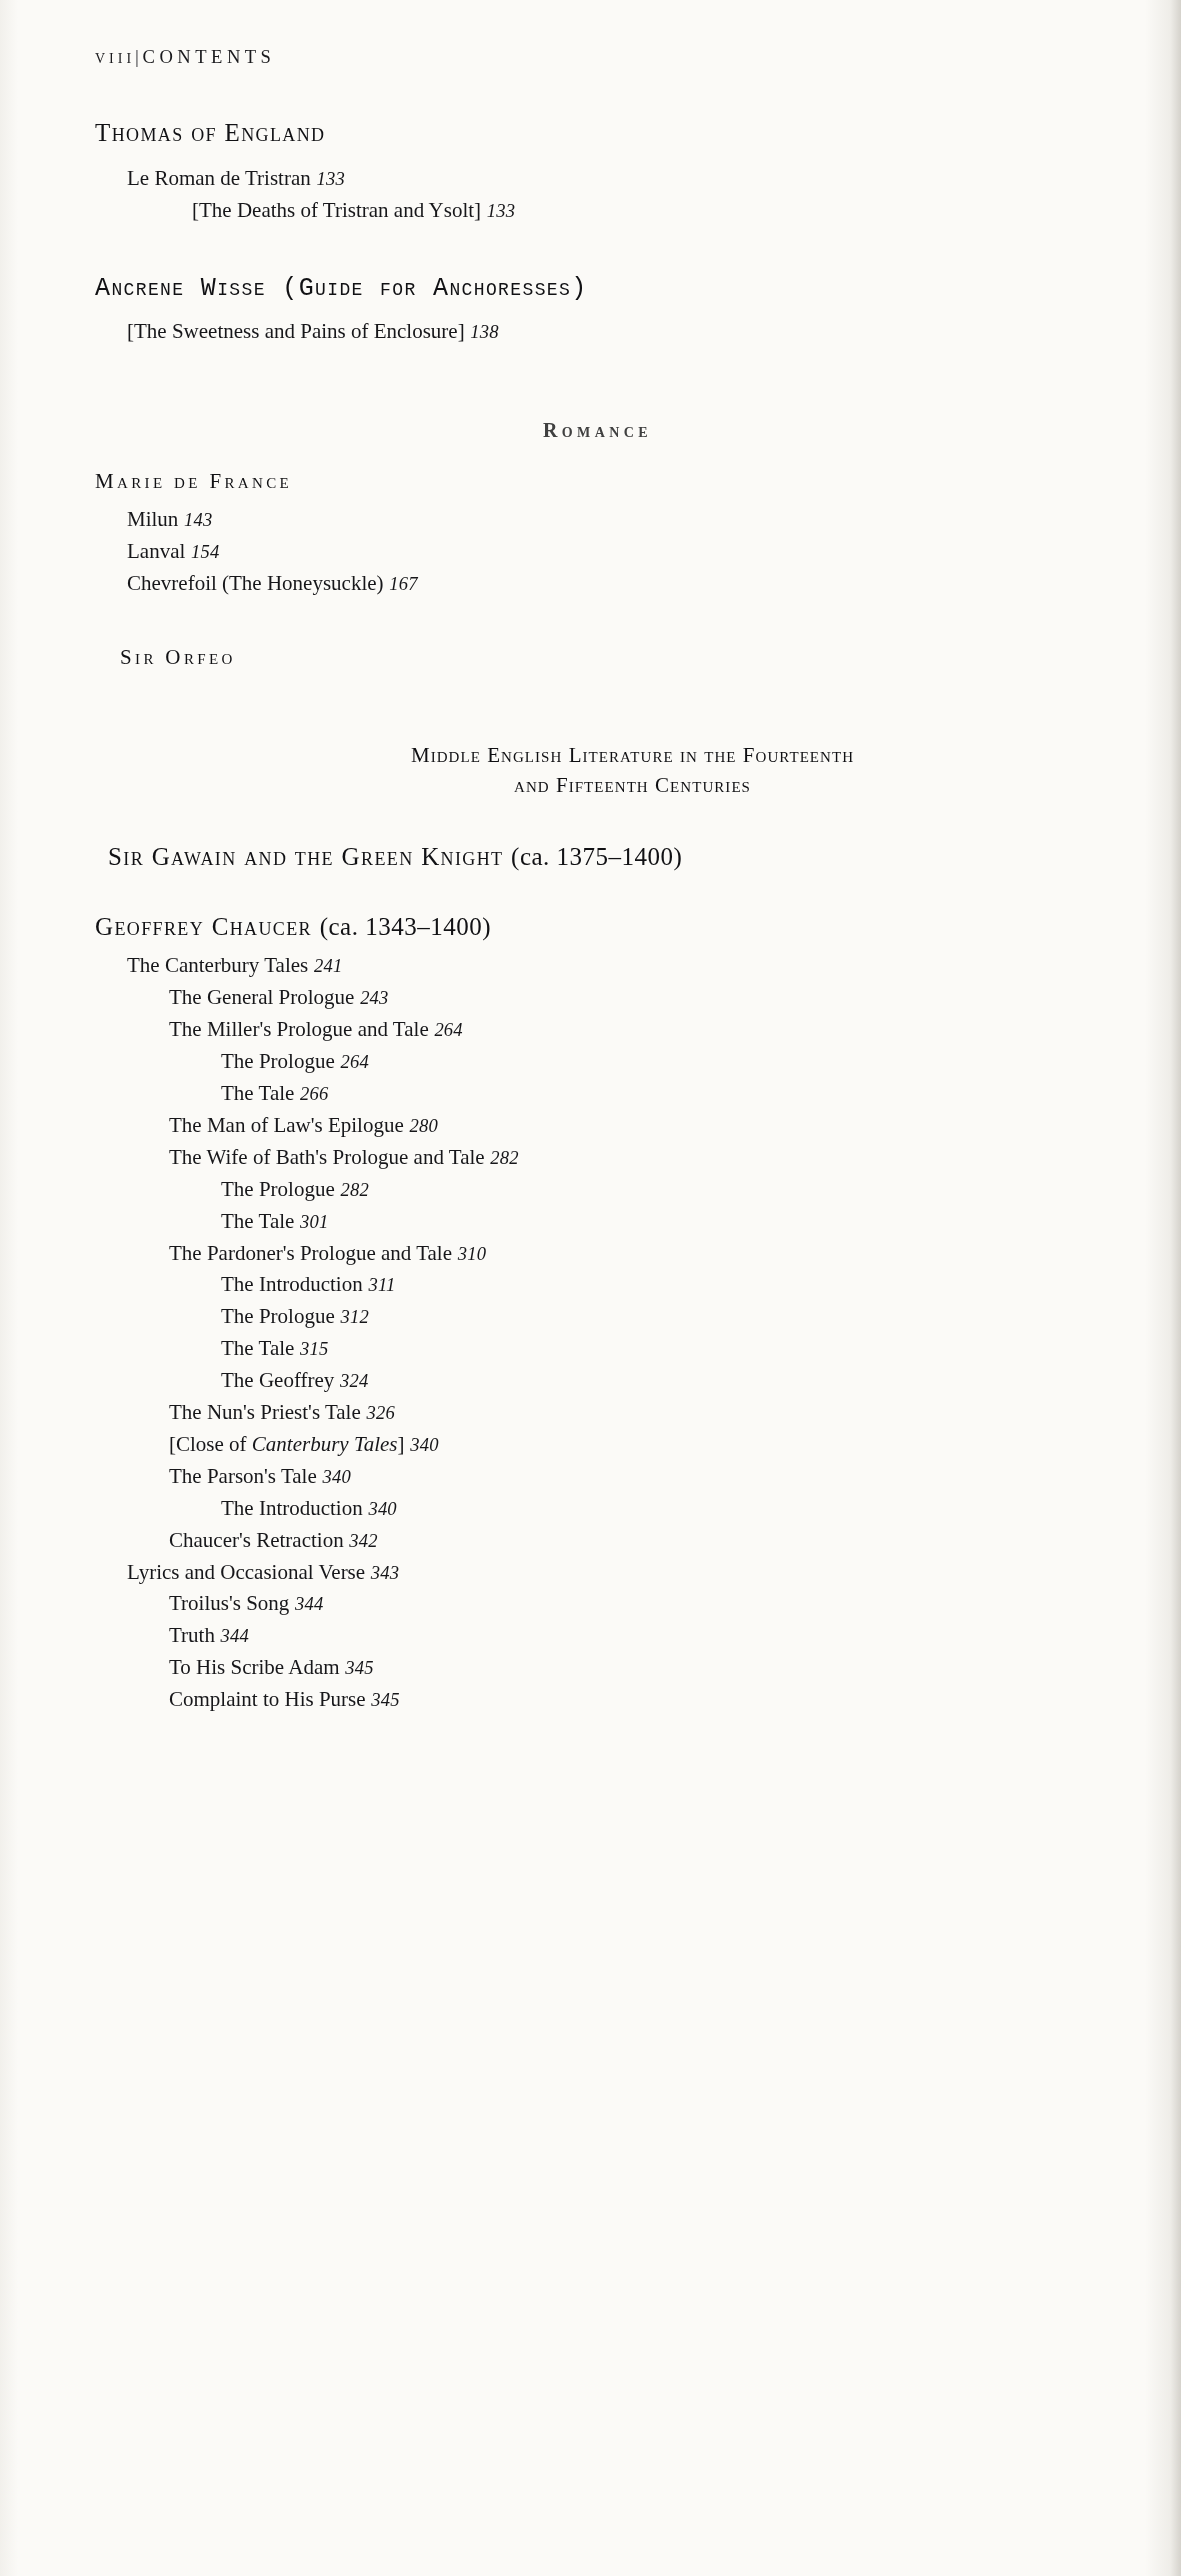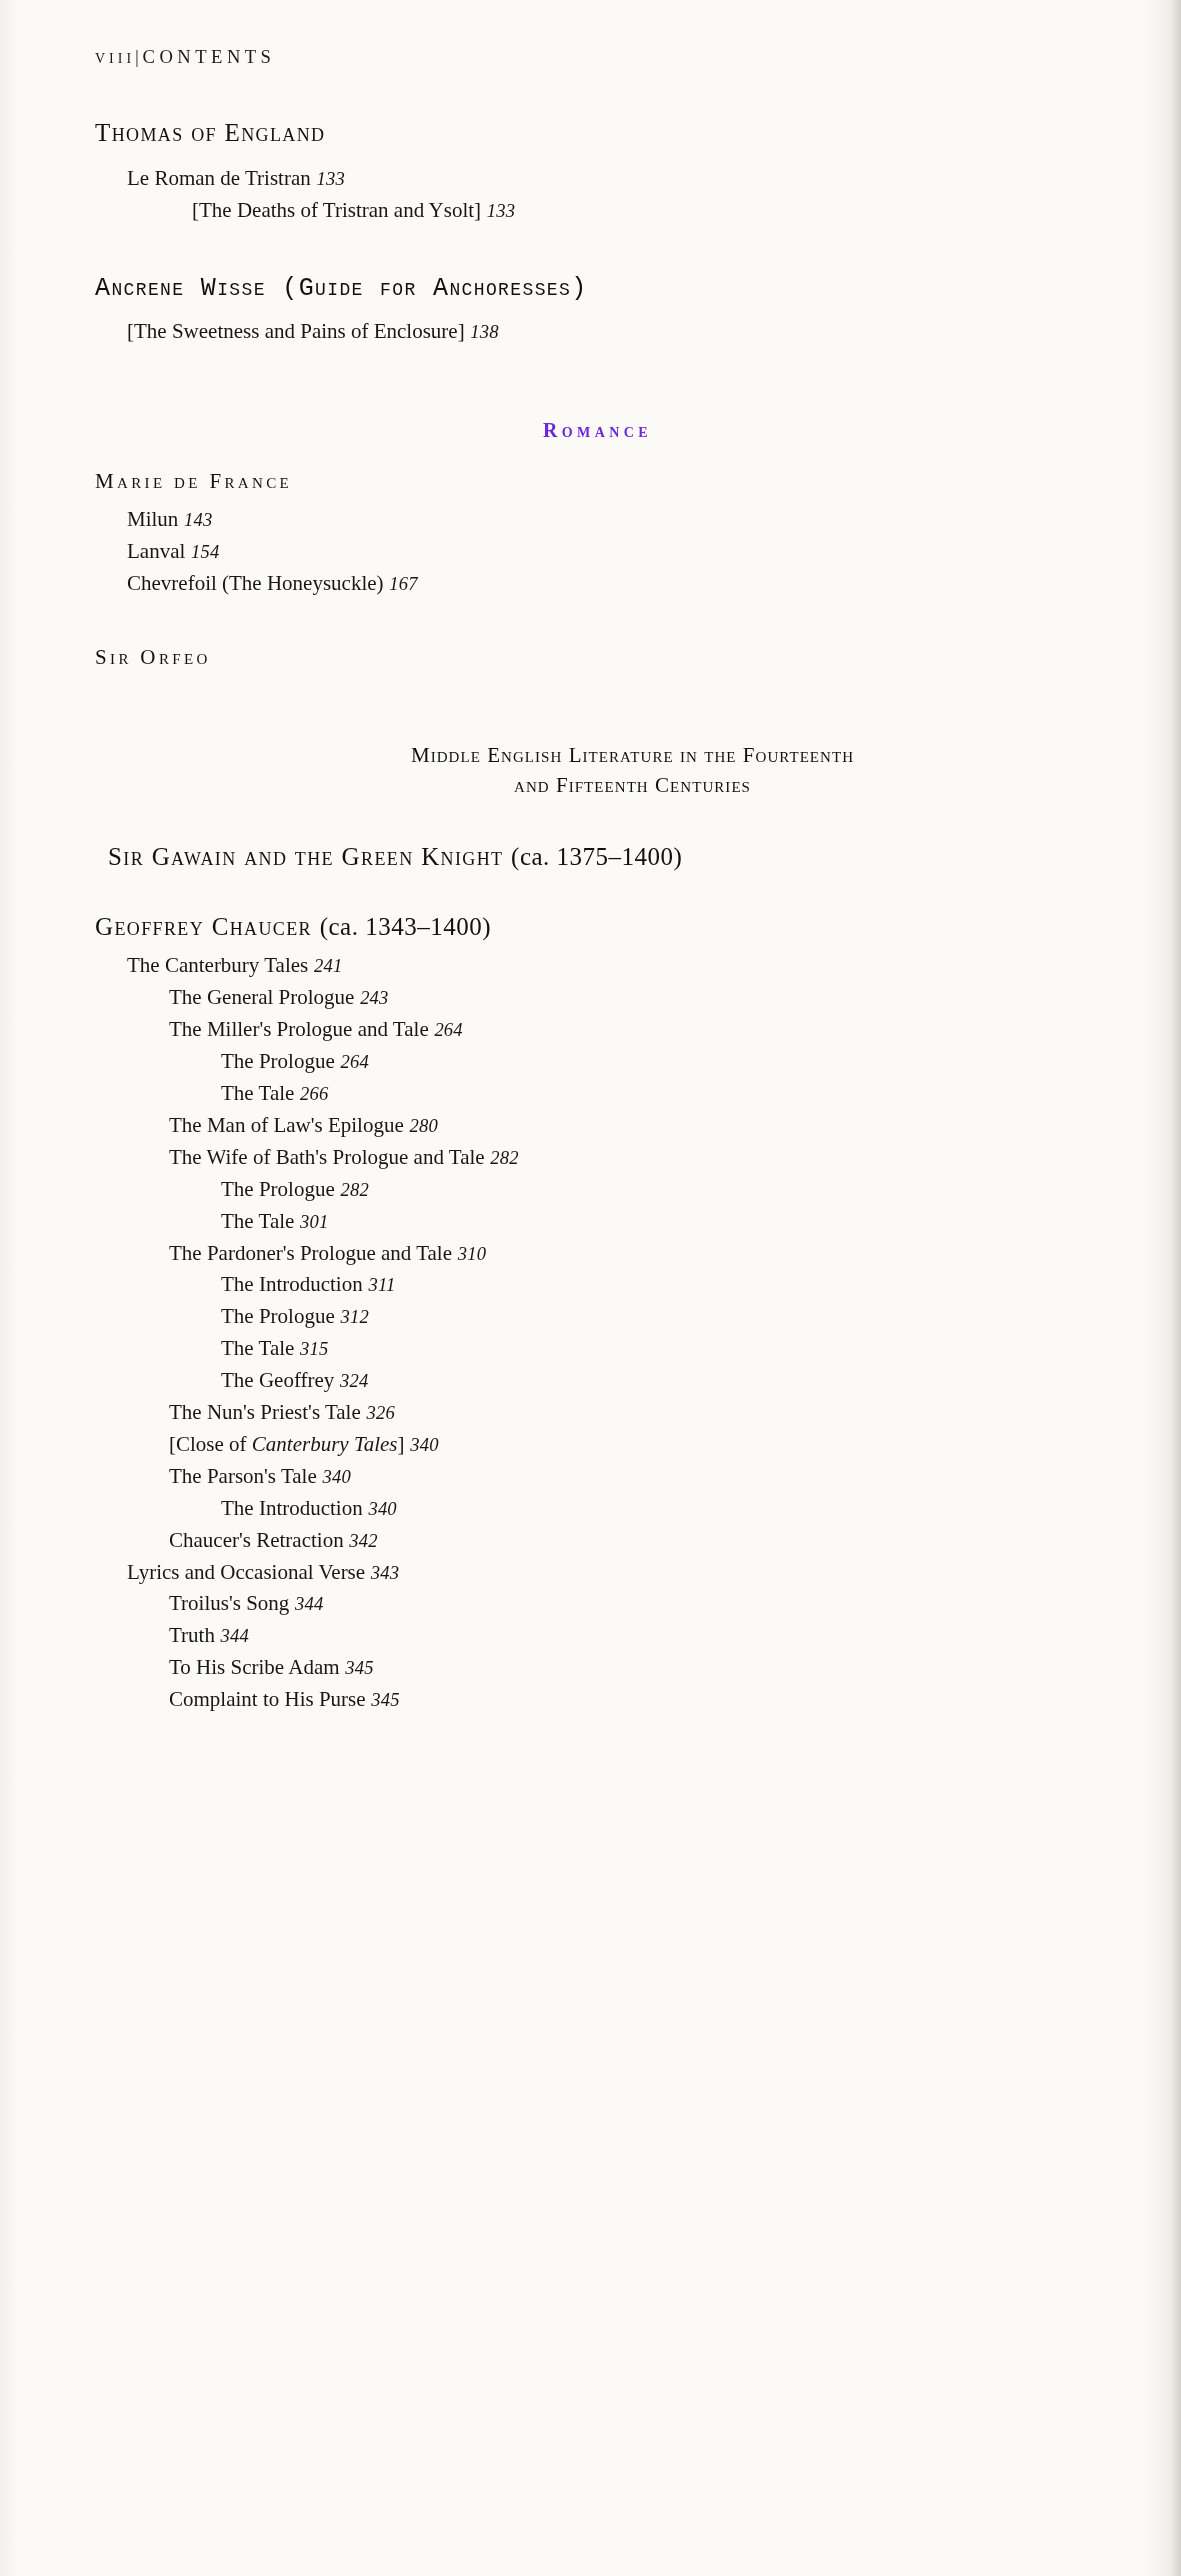--- a/index.html
+++ b/index.html
@@ -111,21 +111,21 @@
   .i2 { padding-left: 74px; }
   .i3 { padding-left: 97px; }
   .i4 { padding-left: 126px; }
 
   .section-head {
     text-align: center;
     font-variant: small-caps;
     letter-spacing: 0.22em;
     font-size: 20px;
     font-weight: 700;
-    color: #6d28d9;
+    color: #404040;
     margin-top: 71px;
     margin-bottom: 22.6px;
     padding-right: 49px;
   }
 
   .part-head {
     text-align: center;
     font-variant: small-caps;
     font-size: 21px;
     letter-spacing: 0.05em;
@@ -171,21 +171,21 @@
     <div class="entry i1" style="margin-top:9.7px;">
       <span>Milun</span><span class="pg">143</span>
     </div>
     <div class="entry i1">
       <span>Lanval</span><span class="pg">154</span>
     </div>
     <div class="entry i1">
       <span>Chevrefoil (The Honeysuckle)</span><span class="pg">167</span>
     </div>
 
-    <div class="author small" style="margin-top:45px;">Sir Orfeo</div>
+    <div class="author small" style="margin-top:45px;margin-left:25px;">Sir Orfeo</div>
 
     <div class="part-head">
       <span>Middle English Literature in the Fourteenth</span>
       <span class="line2">and Fifteenth Centuries</span>
     </div>
 
     <div class="author" style="margin-top:42px; padding-left:13px;">
       <span>Sir Gawain and the Green Knight</span>
       <span class="lower">(ca. 1375–1400)</span>
     </div>

